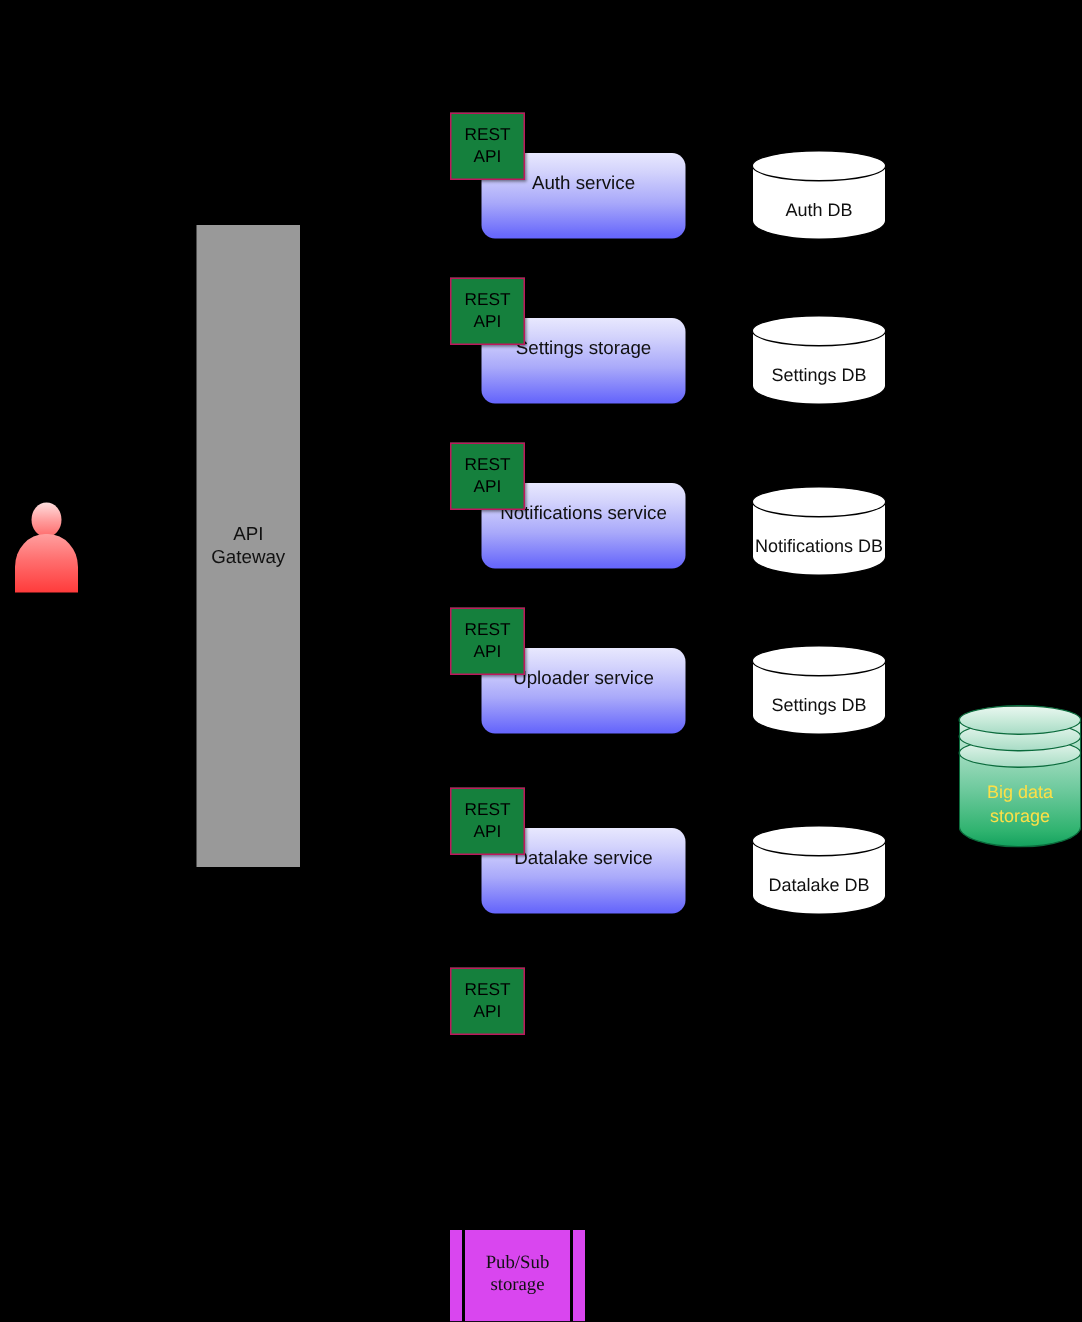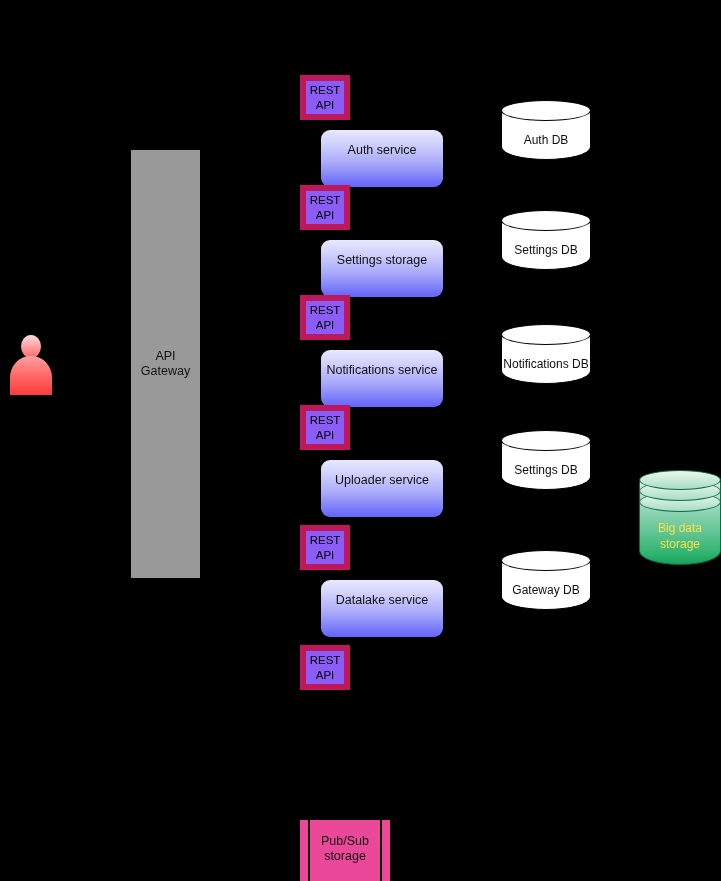--- a/index.html
+++ b/index.html
@@ -53,45 +53,44 @@
     line-height: 15px;
     text-align: center;
     display: flex;
     align-items: center;
     justify-content: center;
   }
 
   
   .service {
     position: absolute;
-    width: 122px;
+    width: 136px;
     height: 57px;
     border-radius: 9px;
     background: linear-gradient(to bottom, #e8e8fe 0%, #d3d3fc 22%, #a9a9fa 58%, #6b6bfb 95%, #6666ff 100%);
     box-shadow: 1.5px 1.5px 2px rgba(0,0,0,0.55);
-    margin-top: 28px;
   }
   .service-label {
     position: absolute;
     left: 0;
     right: 0;
     top: 13px;
     text-align: center;
     font-size: 12.5px;
     color: #101010;
     white-space: nowrap;
   }
 
   
   .restapi {
     position: absolute;
     width: 50px;
     height: 45px;
-    background: #8b5cf6;
-    border: 6px solid #be185d;
+    background: #15803d;
+    border: 1px solid #be185d;
     box-shadow: 1.5px 1.5px 2px rgba(0,0,0,0.5);
     display: flex;
     flex-direction: column;
     align-items: center;
     justify-content: center;
     font-size: 11.5px;
     line-height: 15px;
     color: #000000;
     box-sizing: border-box;
   }
@@ -179,22 +178,23 @@
     text-align: center;
     font-size: 12px;
     line-height: 16px;
     color: #fde047;
     white-space: nowrap;
   }
 
   
   .broker {
     position: absolute;
-    background: #ec4899;
+    background: #d946ef;
     color: #111111;
+    font-family: Liberation Serif, serif;
   }
   .broker-bar {
     position: absolute;
     top: 0;
     bottom: 0;
     width: 2px;
     background: #000000;
   }
   .broker-bar.left { left: 8px; }
   .broker-bar.right { right: 8px; }
@@ -280,21 +280,21 @@
   <div class="service" style="left:321px; top:552px;">
     <div class="service-label">Datalake service</div>
   </div>
   <div class="restapi" style="left:300px; top:525px;">
     <span>REST</span>
     <span>API</span>
   </div>
   <div class="db" style="left:501px; top:550px;">
     <div class="db-body"></div>
     <div class="db-top"></div>
-    <div class="db-label">Gateway DB</div>
+    <div class="db-label">Datalake DB</div>
   </div>
 
   <div class="restapi" style="left:300px; top:645px;">
     <span>REST</span>
     <span>API</span>
   </div>
 
   <div class="bigdata" style="left:639px; top:470px;">
     <div class="bd-body"></div>
     <div class="bd-disc d3"></div>

